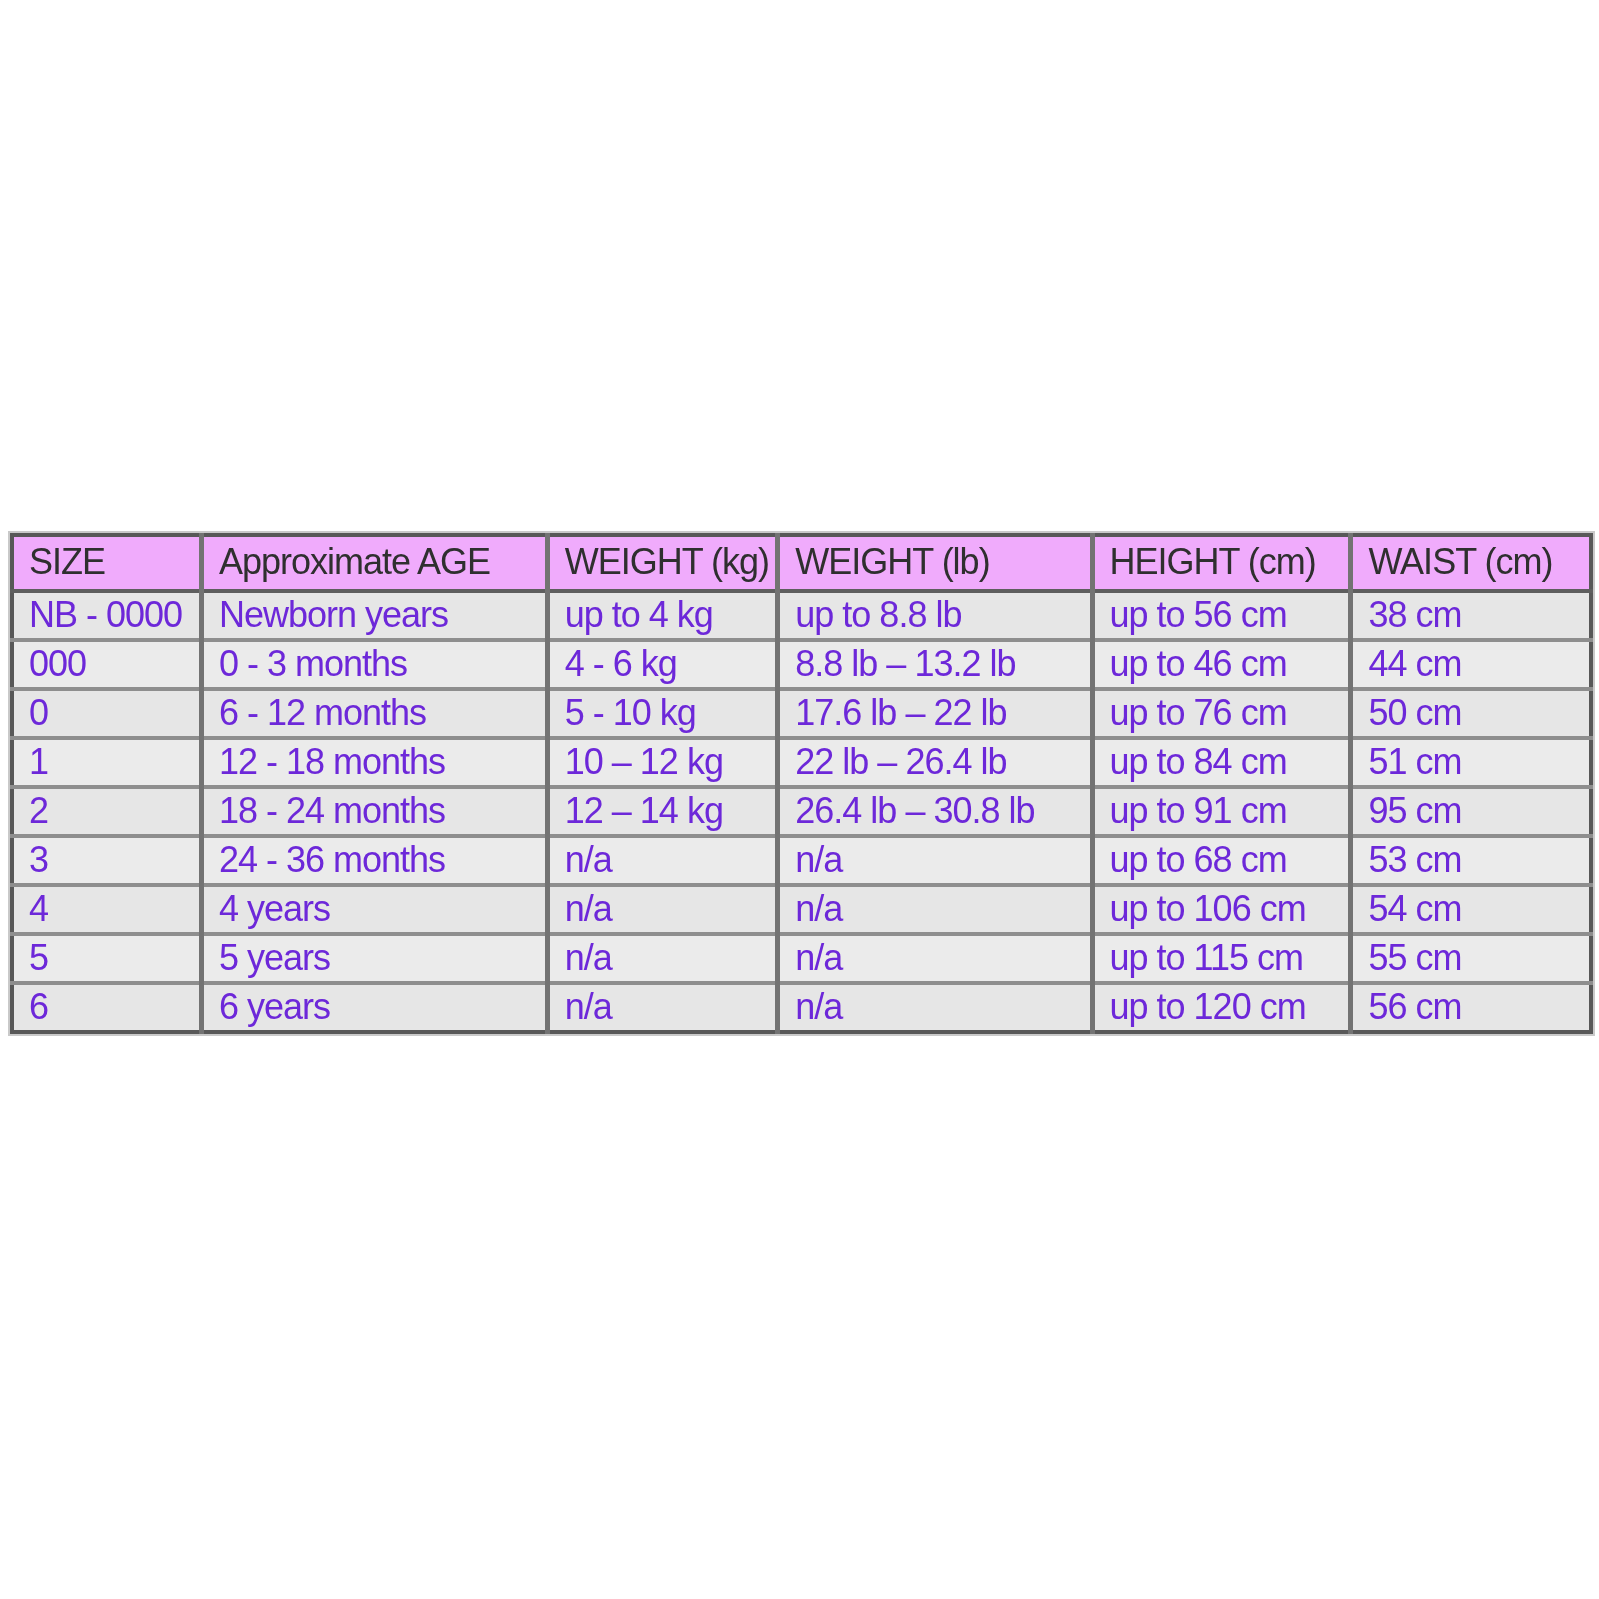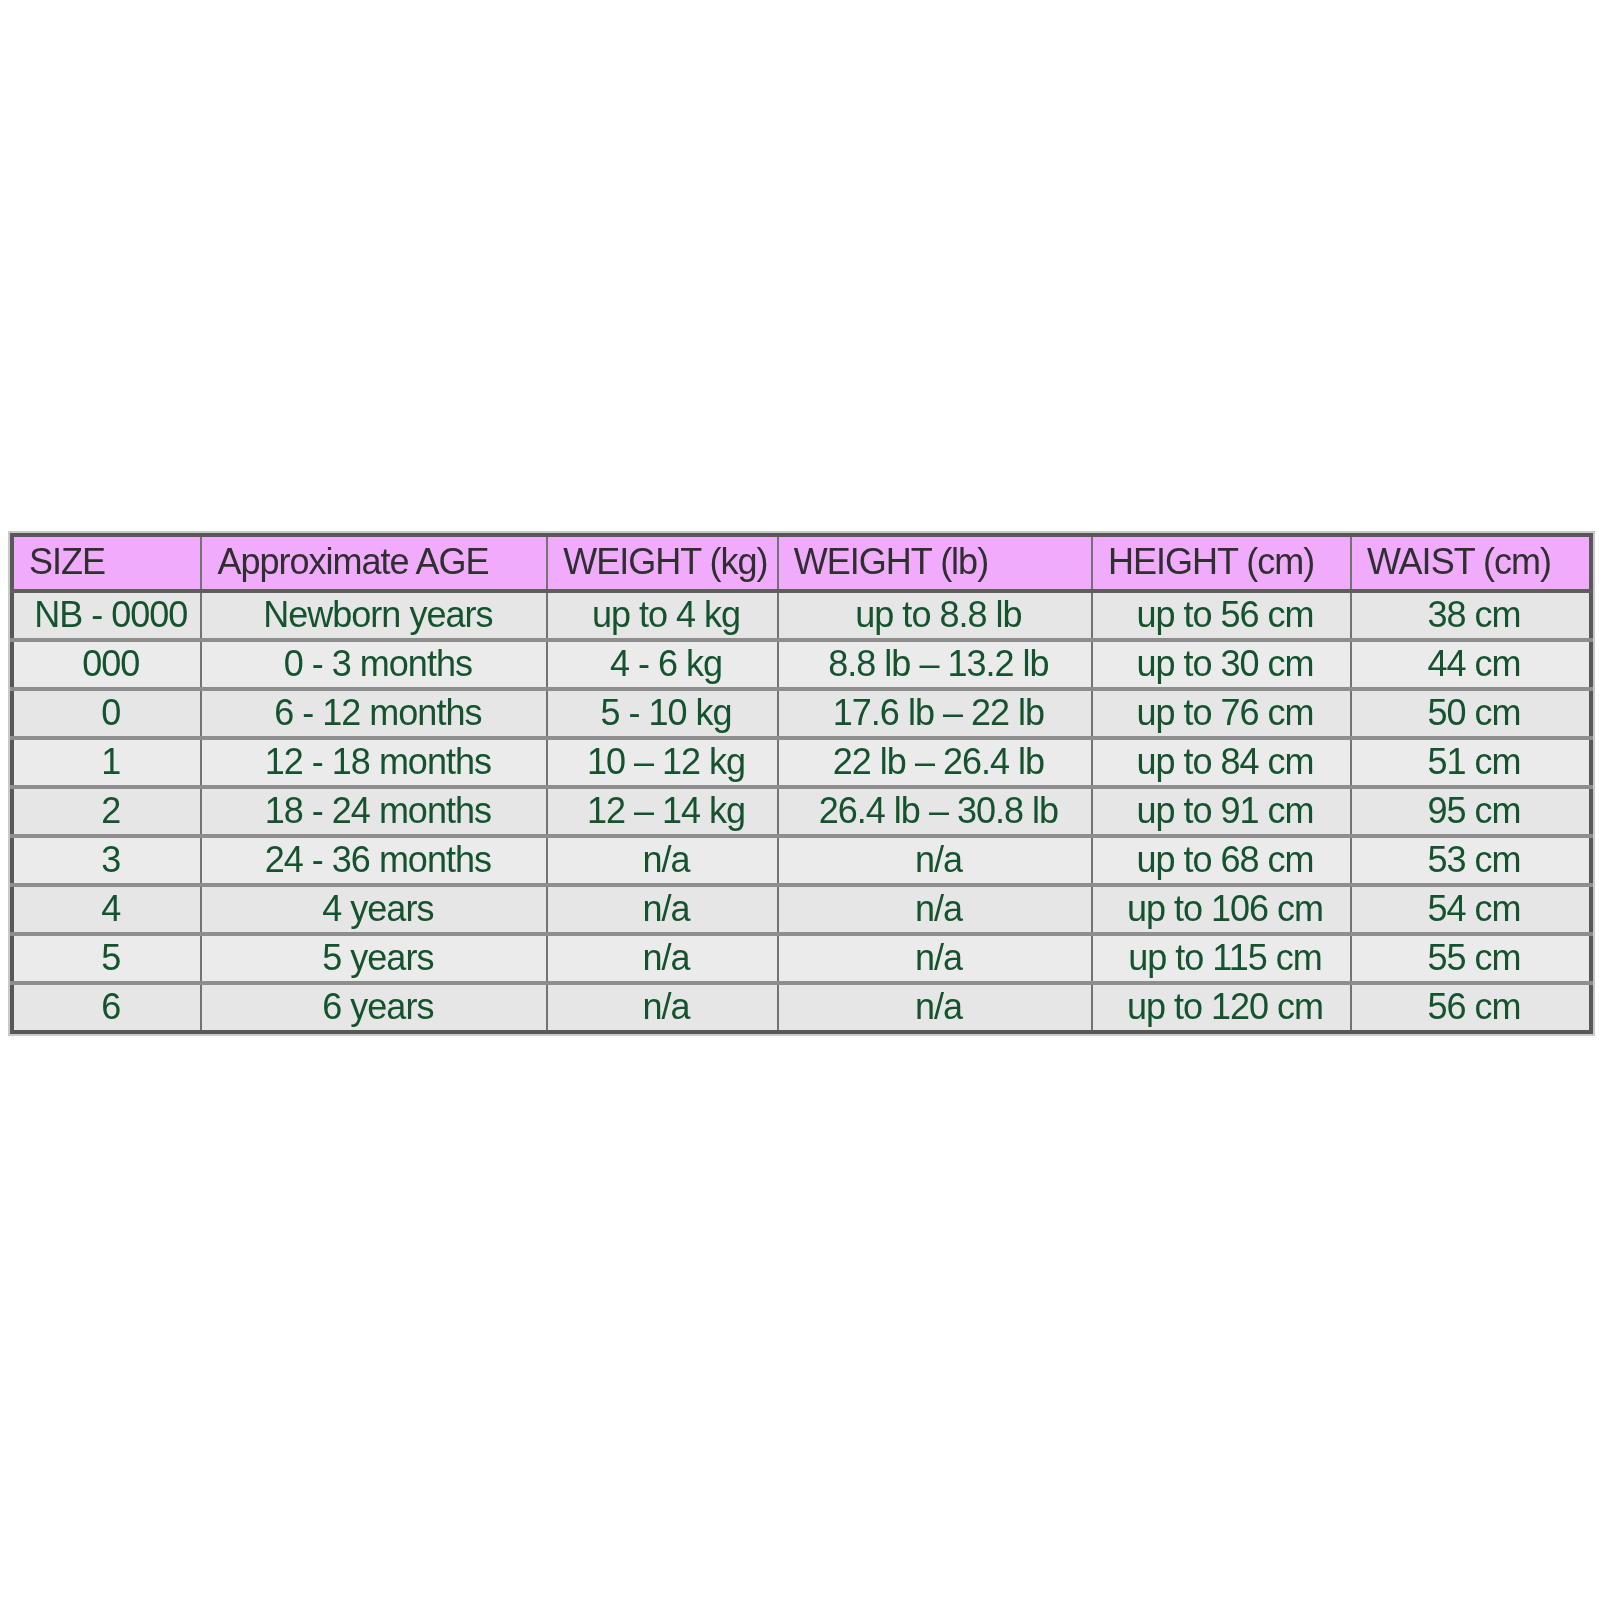--- a/index.html
+++ b/index.html
@@ -40,26 +40,25 @@
     overflow: hidden;
   }
   table.size-chart th {
     height: 50px;
     background: #f0abfc;
     color: #2f2f2f;
     border-bottom: 4px solid #5e5e5e;
   }
   table.size-chart td {
     height: 43px;
-    color: #14532d;
-    text-align: center;
+    color: #6d28d9;
   }
   table.size-chart th + th,
   table.size-chart td + td {
-    border-left: 2px solid #737373;
+    border-left: 5px solid #737373;
   }
   table.size-chart tbody tr + tr td {
     border-top: 4px solid #8e8e8e;
     margin-top: 16px;
   }
   table.size-chart tbody tr:nth-child(odd) td {
     background: #e6e6e6;
   }
   table.size-chart tbody tr:nth-child(even) td {
     background: #ebebeb;
@@ -95,21 +94,21 @@
         <td>up to 4 kg</td>
         <td>up to 8.8 lb</td>
         <td>up to 56 cm</td>
         <td>38 cm</td>
       </tr>
       <tr>
         <td>000</td>
         <td>0 - 3 months</td>
         <td>4 - 6 kg</td>
         <td>8.8 lb – 13.2 lb</td>
-        <td>up to 30 cm</td>
+        <td>up to 46 cm</td>
         <td>44 cm</td>
       </tr>
       <tr>
         <td>0</td>
         <td>6 - 12 months</td>
         <td>5 - 10 kg</td>
         <td>17.6 lb – 22 lb</td>
         <td>up to 76 cm</td>
         <td>50 cm</td>
       </tr>

